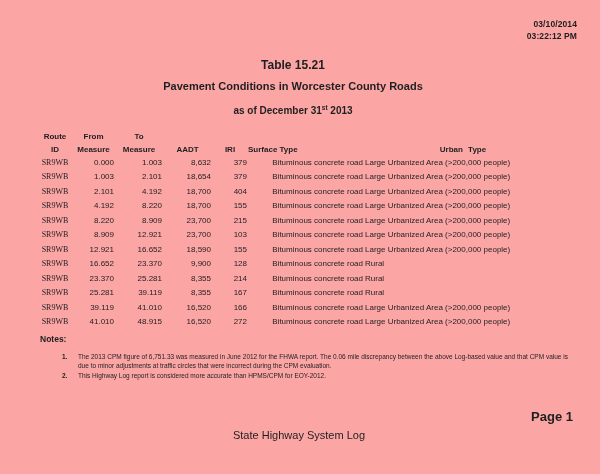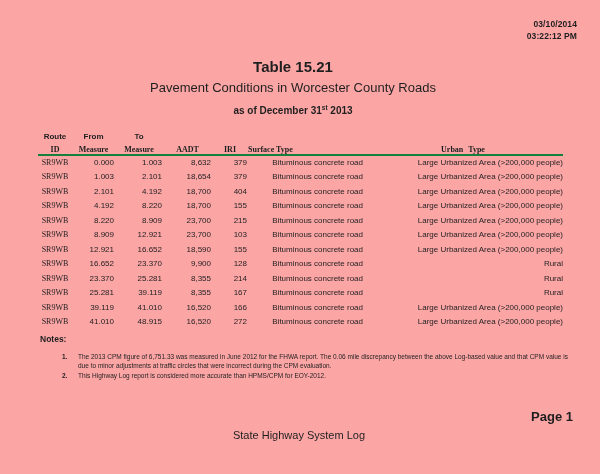--- a/index.html
+++ b/index.html
@@ -15,25 +15,25 @@
   
   .print-stamp {
     position:absolute; top:19px; right:23px;
     text-align:right; font-size:8.5px; font-weight:700; line-height:11.5px;
     letter-spacing:0.1px;
   }
 
   
   .table-number {
     position:absolute; top:58px; left:0; width:586px;
-    text-align:center; font-size:15px; font-weight:700;
+    text-align:center; font-size:12px; font-weight:700;
   }
   .doc-title {
     position:absolute; top:80px; left:0; width:586px;
-    text-align:center; font-size:13px; font-weight:400;
+    text-align:center; font-size:11px; font-weight:700;
   }
   .doc-subtitle {
     position:absolute; top:104px; left:0; width:586px;
     text-align:center; font-size:10px; font-weight:700;
   }
   .doc-subtitle sup { font-size:6.5px; vertical-align:super; }
 
   
   .tbl-wrap { position:absolute; left:38px; top:128px; width:525px; }
   table { border-collapse:collapse; table-layout:fixed; width:525px; }
@@ -42,32 +42,32 @@
   col.c2 { width:48px; }
   col.c3 { width:49px; }
   col.c4 { width:36px; }
   col.c5 { width:115px; }
   col.c6 { width:200px; }
   th {
     font-size:8px; font-weight:700; padding:0;
     vertical-align:bottom; white-space:nowrap;
   }
   tr.h1 th { height:13px; }
-  tr.h2 th { height:14px; border-bottom:2px solid #15803d;font-family:Liberation Serif, serif; }
+  tr.h2 th { height:14px; border-bottom:2px solid #fca5a5; }
   th.center { text-align:center; }
   th.left   { text-align:left; }
   th.urban  { text-align:center; word-spacing:3px; }
   td {
     font-size:8px; height:14.5px; padding:0;
     white-space:nowrap; vertical-align:middle;
   }
   td.c0 { text-align:center;font-family:Liberation Serif, serif; }
   td.c1, td.c2, td.c3, td.c4 { text-align:right; padding-right:1px; }
   td.c5 { text-align:right; padding-left:9px; }
-  td.c6 { text-align:right; padding-left:2px; }
+  td.c6 { text-align:left; padding-left:2px; }
 
   
   .notes-heading {
     position:absolute; left:40px; top:334px;
     font-size:8.5px; font-weight:700;
   }
   .notes-list {
     position:absolute; left:62px; top:352px; width:506px;
     font-size:6.5px; line-height:9.3px;
   }

